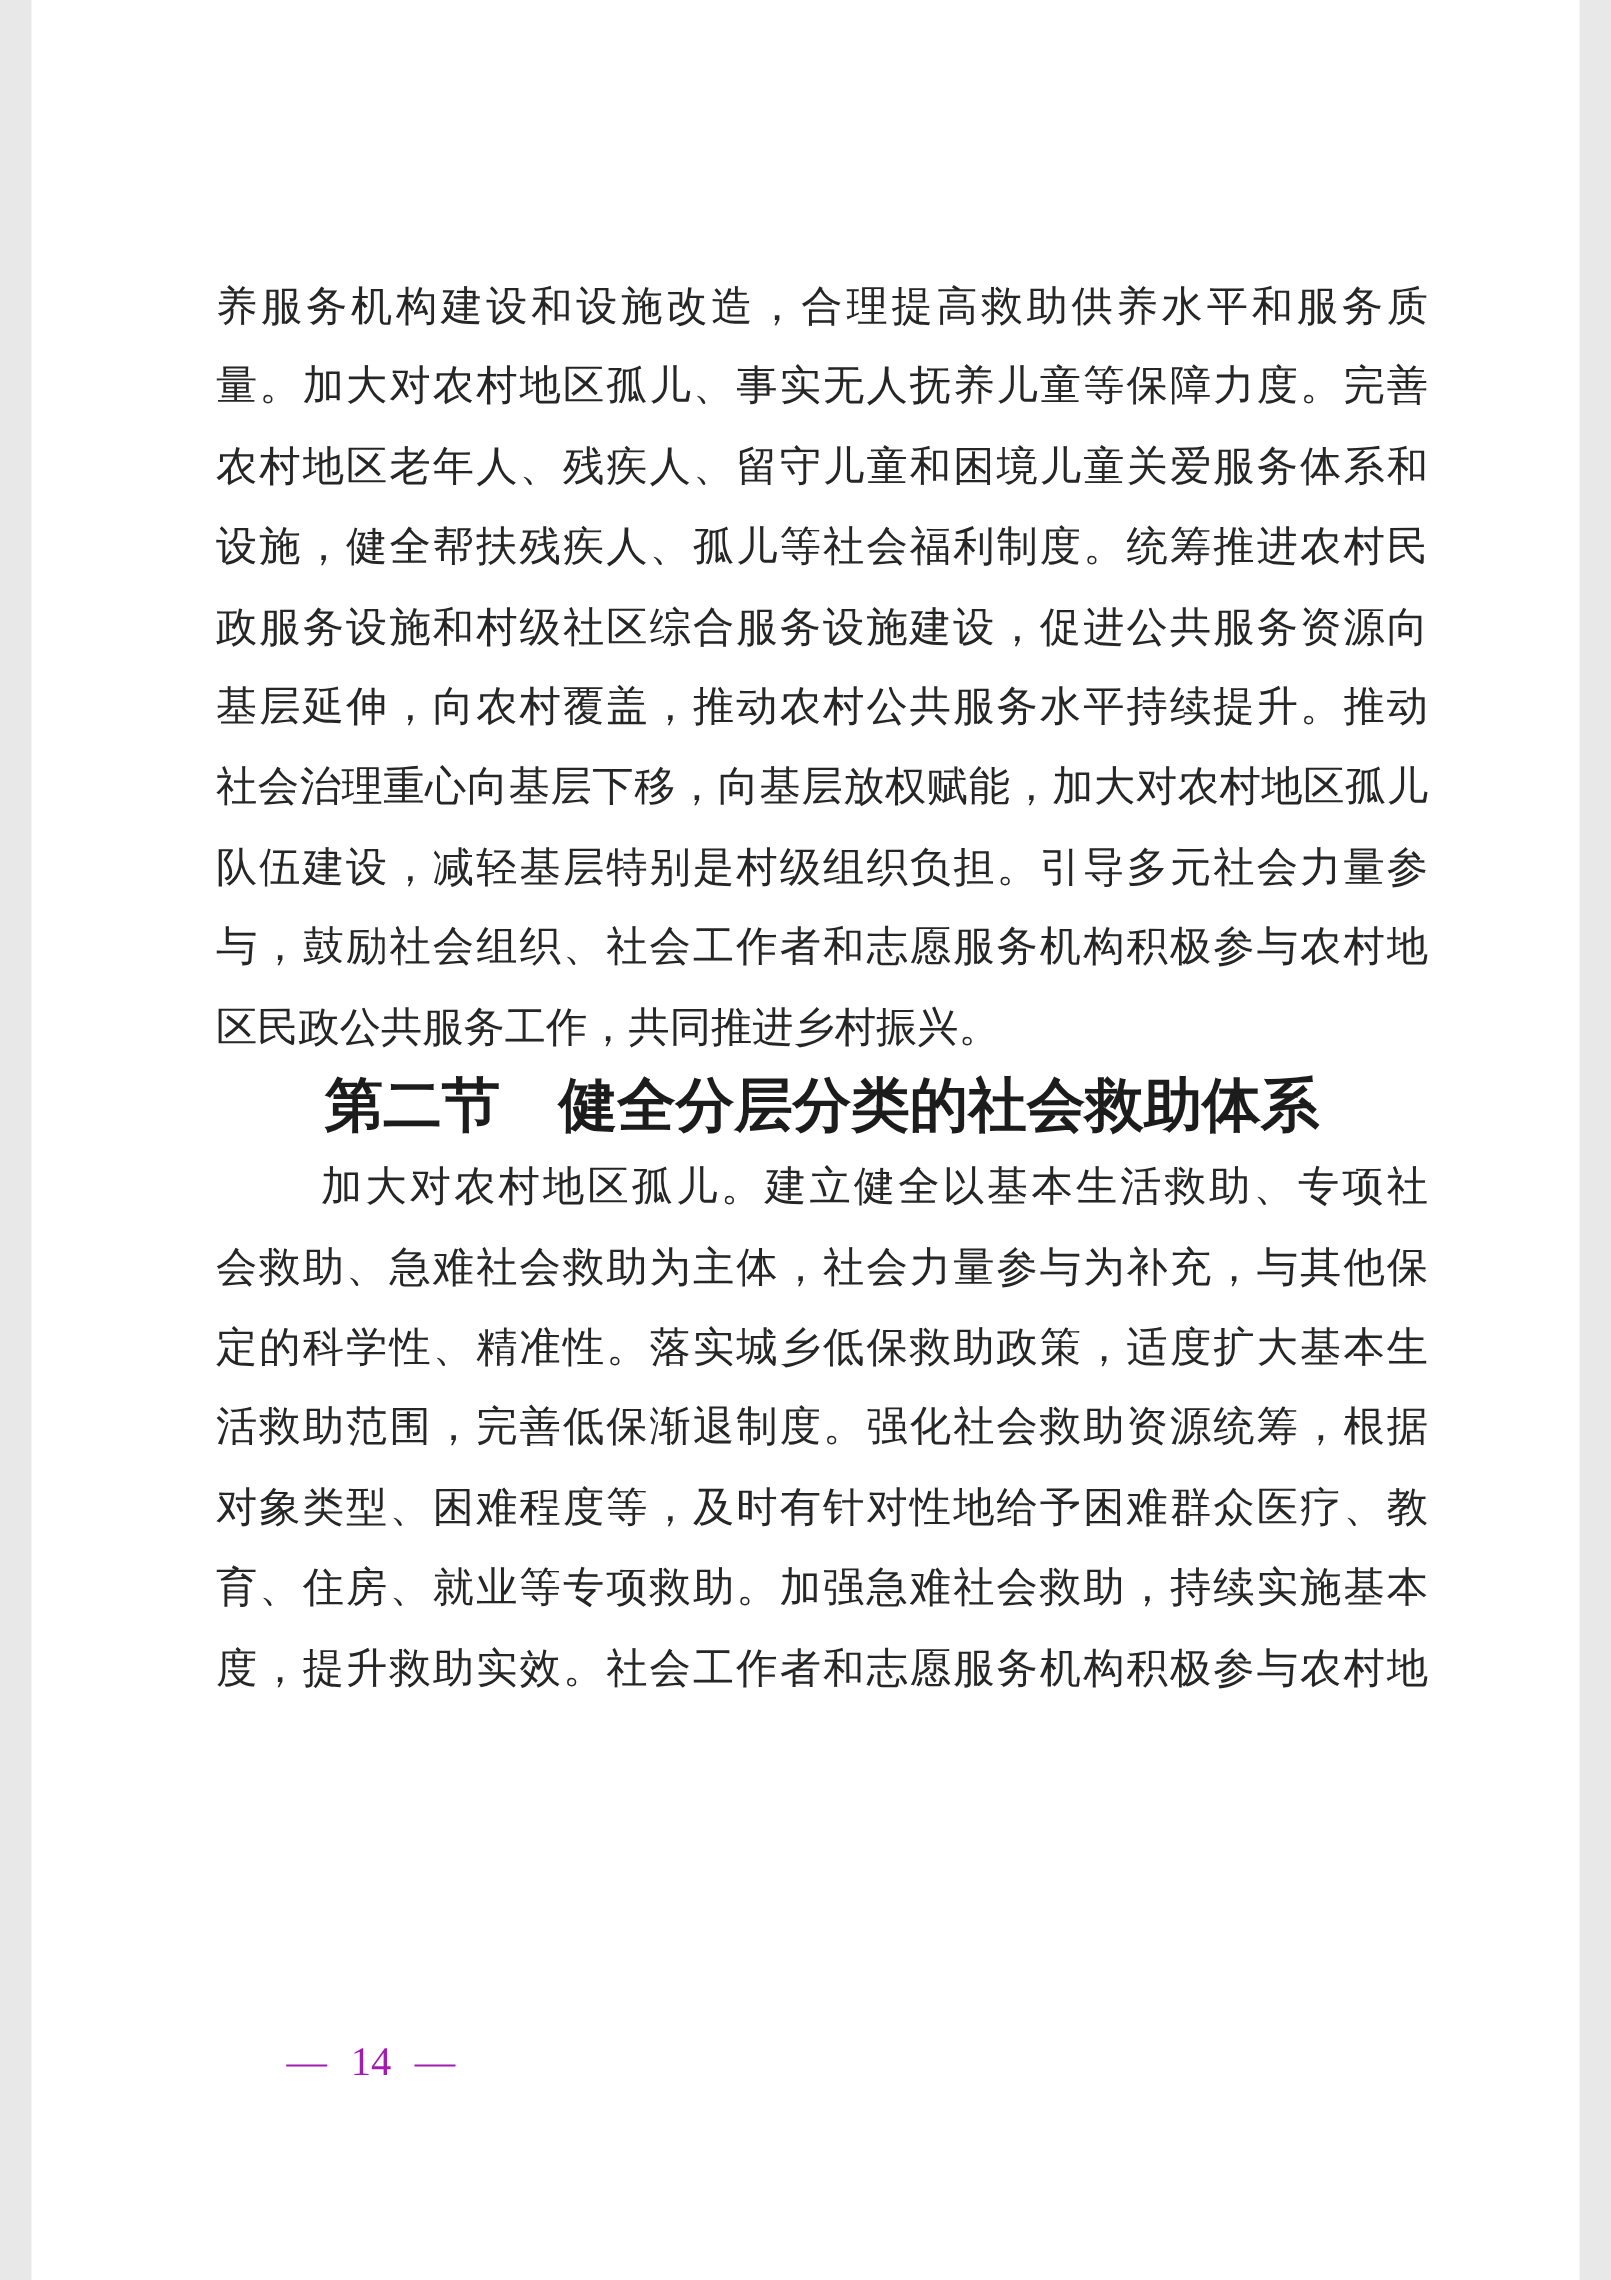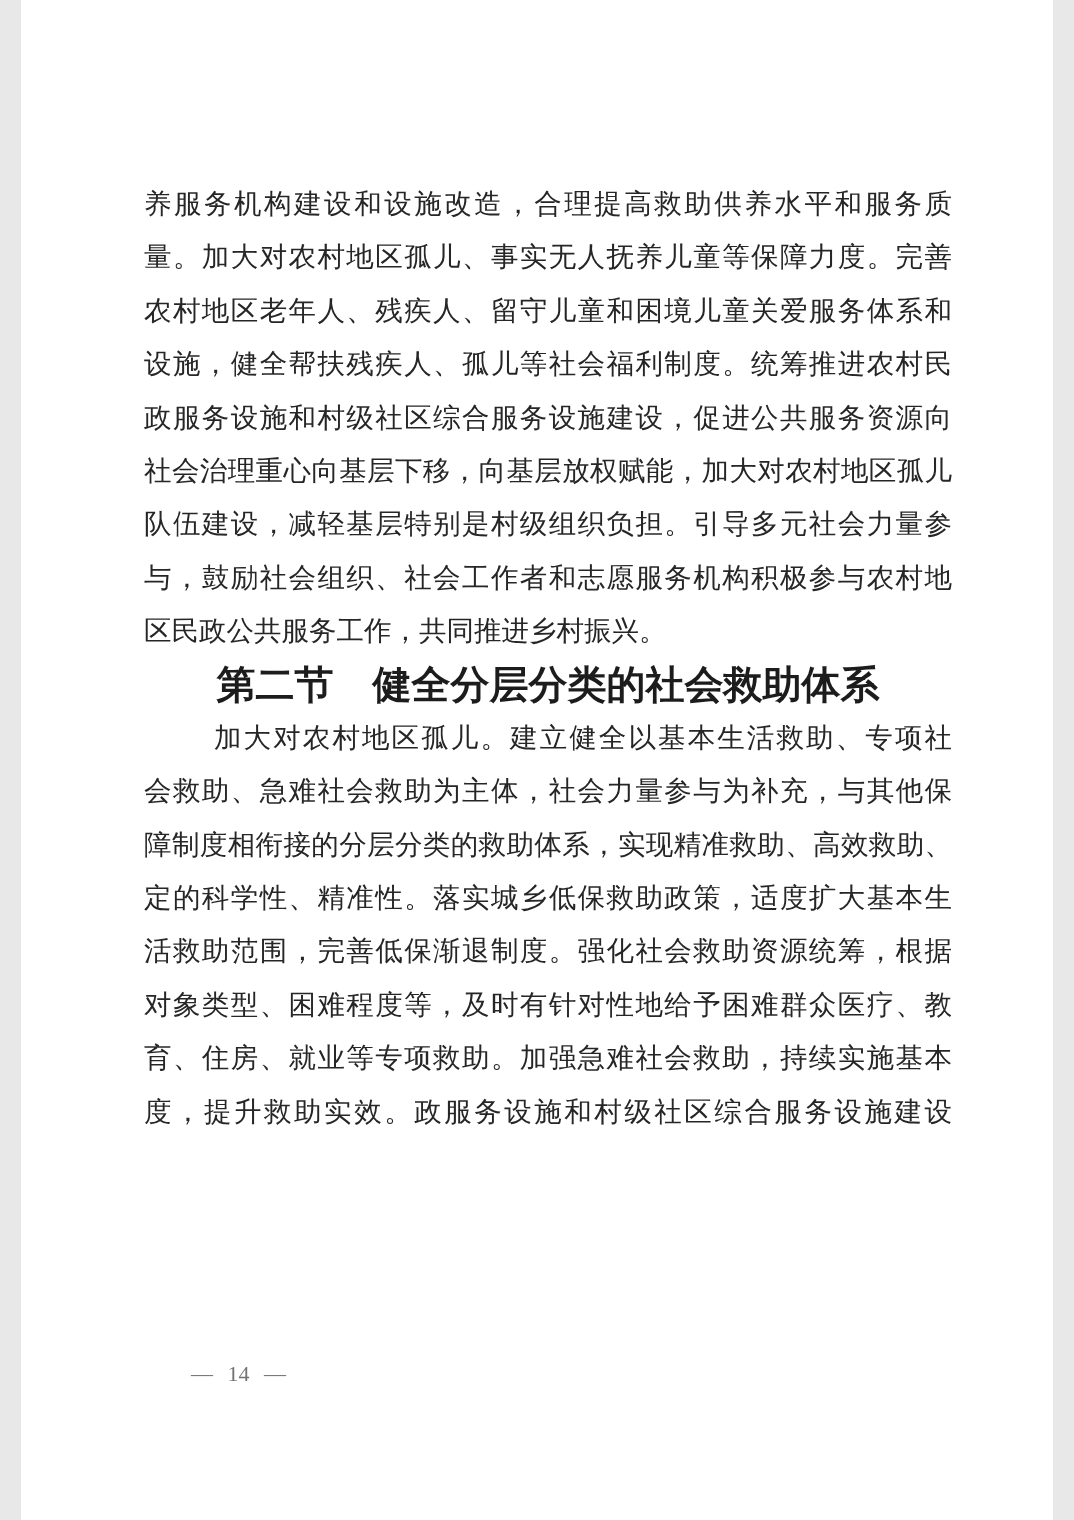--- a/index.html
+++ b/index.html
@@ -40,48 +40,48 @@
     font-weight: 700;
     font-size: 39px;
     color: #1c1c1c;
   }
   .footer {
     position: absolute;
     left: 170px;
     top: 1351px;
     height: 46px;
     line-height: 46px;
-    font-size: 22px;
+    font-size: 27px;
     word-spacing: 9px;
-    color: #737373;
+    color: #a21caf;
   }
 </style>
 </head>
 <body>
 
 <div class="page">
   <div class="textblock">
 
     <div class="line">养服务机构建设和设施改造，合理提高救助供养水平和服务质</div>
     <div class="line">量。加大对农村地区孤儿、事实无人抚养儿童等保障力度。完善</div>
     <div class="line">农村地区老年人、残疾人、留守儿童和困境儿童关爱服务体系和</div>
     <div class="line">设施，健全帮扶残疾人、孤儿等社会福利制度。统筹推进农村民</div>
     <div class="line">政服务设施和村级社区综合服务设施建设，促进公共服务资源向</div>
+    <div class="line">基层延伸，向农村覆盖，推动农村公共服务水平持续提升。推动</div>
     <div class="line">社会治理重心向基层下移，向基层放权赋能，加大对农村地区孤儿</div>
     <div class="line">队伍建设，减轻基层特别是村级组织负担。引导多元社会力量参</div>
     <div class="line">与，鼓励社会组织、社会工作者和志愿服务机构积极参与农村地</div>
     <div class="line short">区民政公共服务工作，共同推进乡村振兴。</div>
 
     <div class="line heading">第二节　健全分层分类的社会救助体系</div>
 
     <div class="line indent">加大对农村地区孤儿。建立健全以基本生活救助、专项社</div>
     <div class="line">会救助、急难社会救助为主体，社会力量参与为补充，与其他保</div>
-    <div class="line">障制度相衔接的分层分类的救助体系，实现精准救助、高效救助、</div>
     <div class="line">定的科学性、精准性。落实城乡低保救助政策，适度扩大基本生</div>
     <div class="line">活救助范围，完善低保渐退制度。强化社会救助资源统筹，根据</div>
     <div class="line">对象类型、困难程度等，及时有针对性地给予困难群众医疗、教</div>
     <div class="line">育、住房、就业等专项救助。加强急难社会救助，持续实施基本</div>
-    <div class="line">度，提升救助实效。政服务设施和村级社区综合服务设施建设</div>
+    <div class="line">度，提升救助实效。社会工作者和志愿服务机构积极参与农村地</div>
 
   </div>
 
   <div class="footer">— 14 —</div>
 </div>
 
 </body></html>

